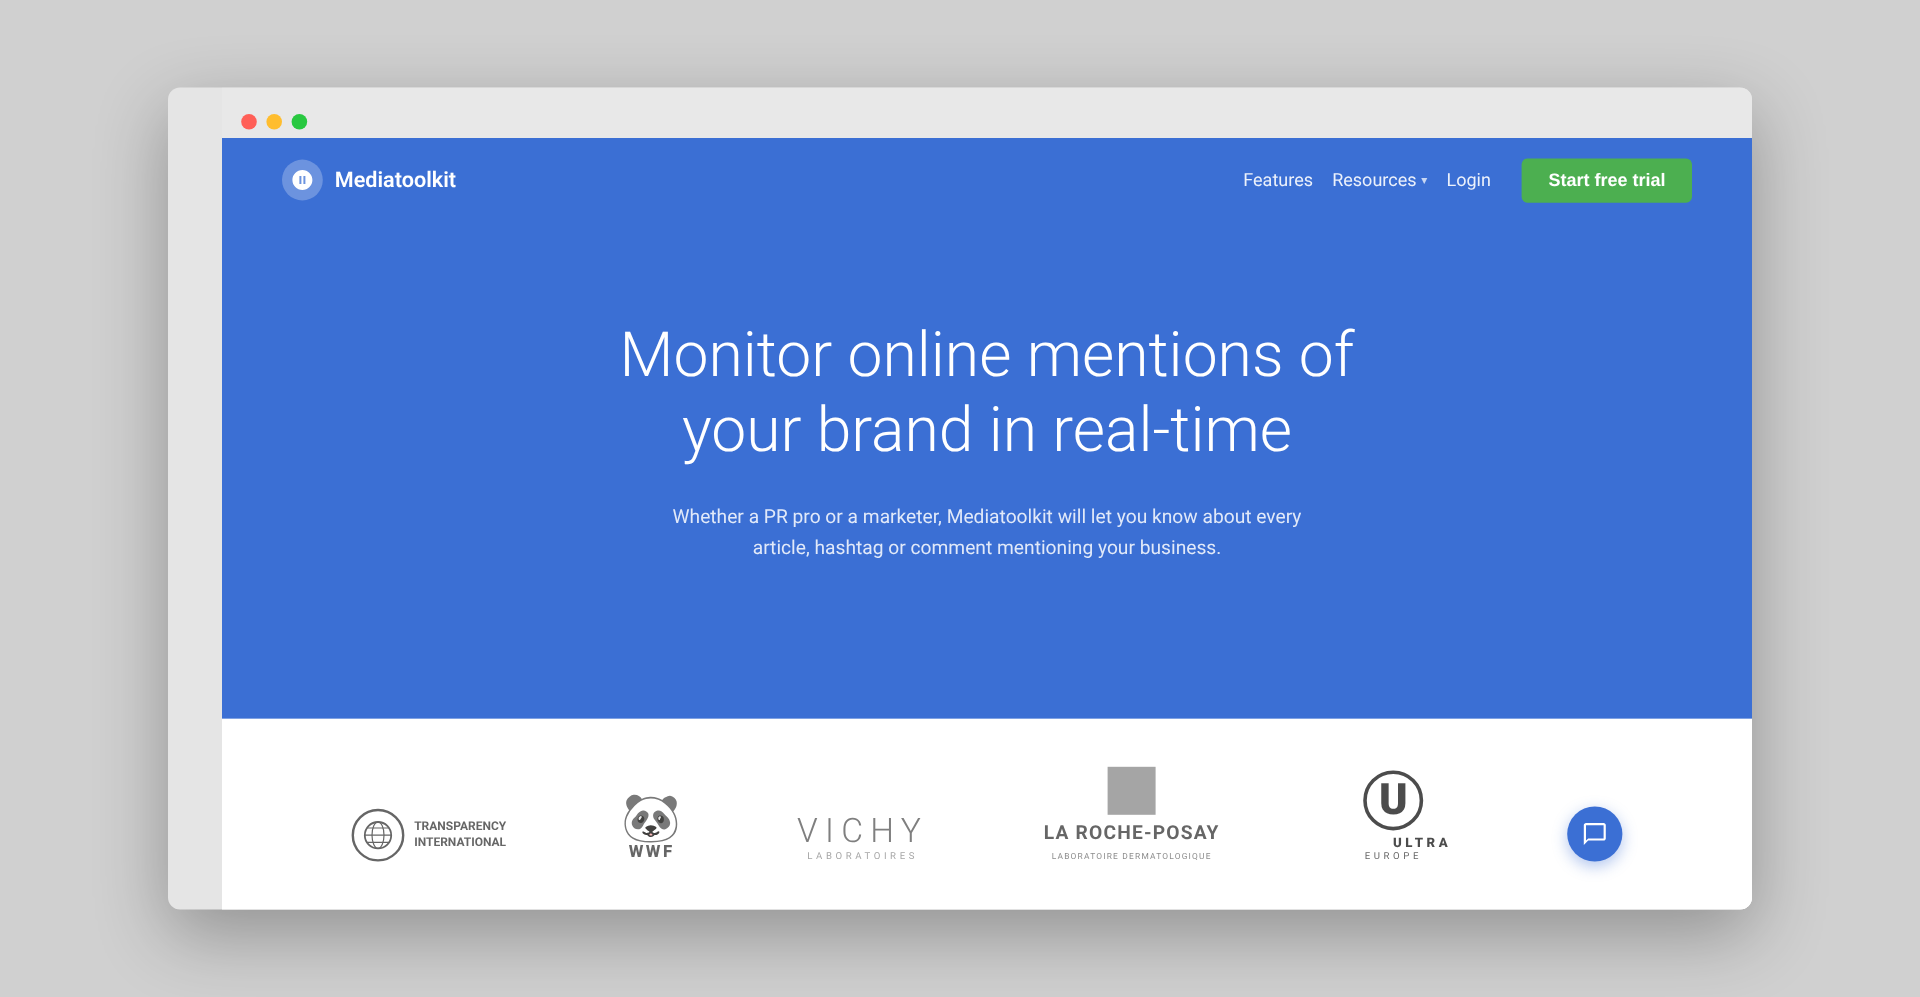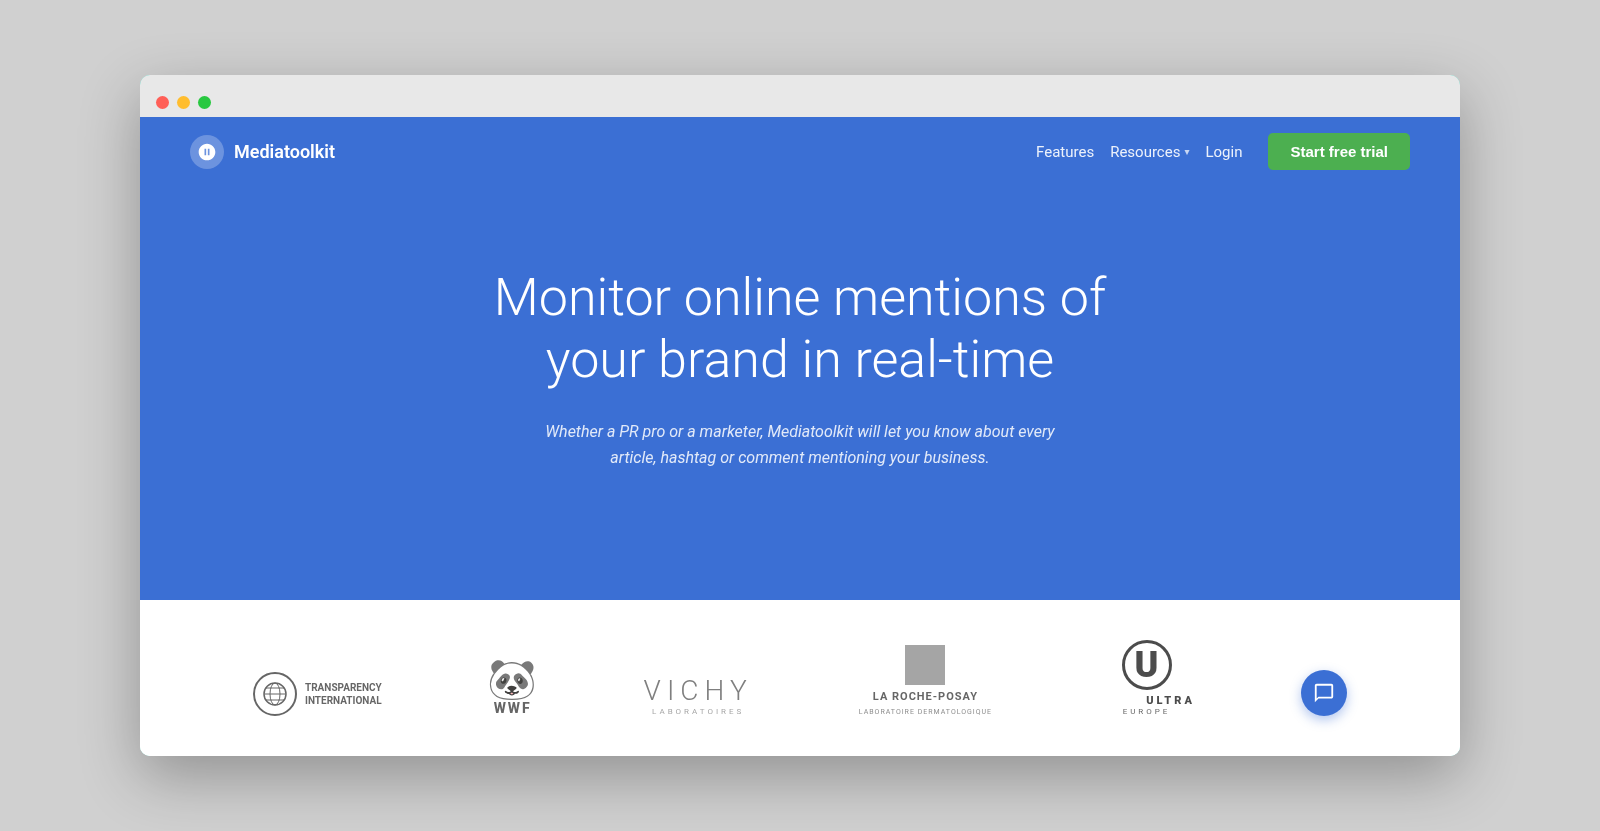--- a/index.html
+++ b/index.html
@@ -11,21 +11,22 @@
       justify-content: center;
       align-items: center;
       min-height: 100vh;
     }
 
     .browser-window {
       width: 1320px;
       border-radius: 10px;
       overflow: hidden;
       box-shadow: 0 20px 60px rgba(0,0,0,0.3);
-      background: #5eead4;
+      background: #e5e5e5;
+      padding-left: 45px;
     }
 
     .browser-chrome {
       background: #e8e8e8;
       padding: 14px 16px 0;
       display: flex;
       align-items: center;
       gap: 8px;
       height: 42px;
     }
@@ -131,21 +132,20 @@
       margin-left: auto;
       margin-right: auto;
     }
 
     .hero-subtitle {
       font-size: 16px;
       color: rgba(255,255,255,0.85);
       max-width: 540px;
       margin: 0 auto 40px;
       line-height: 1.6;
-      font-style: italic;
     }
 
     .video-btn {
       display: inline-flex;
       align-items: center;
       gap: 14px;
       cursor: pointer;
       background: none;
       border: none;
       color: #fff;
@@ -256,21 +256,21 @@
       gap: 4px;
     }
 
     .lrp-box {
       width: 40px;
       height: 40px;
       background: #888;
     }
 
     .lrp-text {
-      font-size: 11px;
+      font-size: 16px;
       font-weight: 700;
       color: #333;
       letter-spacing: 1px;
       text-align: center;
       line-height: 1.4;
     }
 
     .lrp-sub {
       font-size: 7px;
       color: #666;

